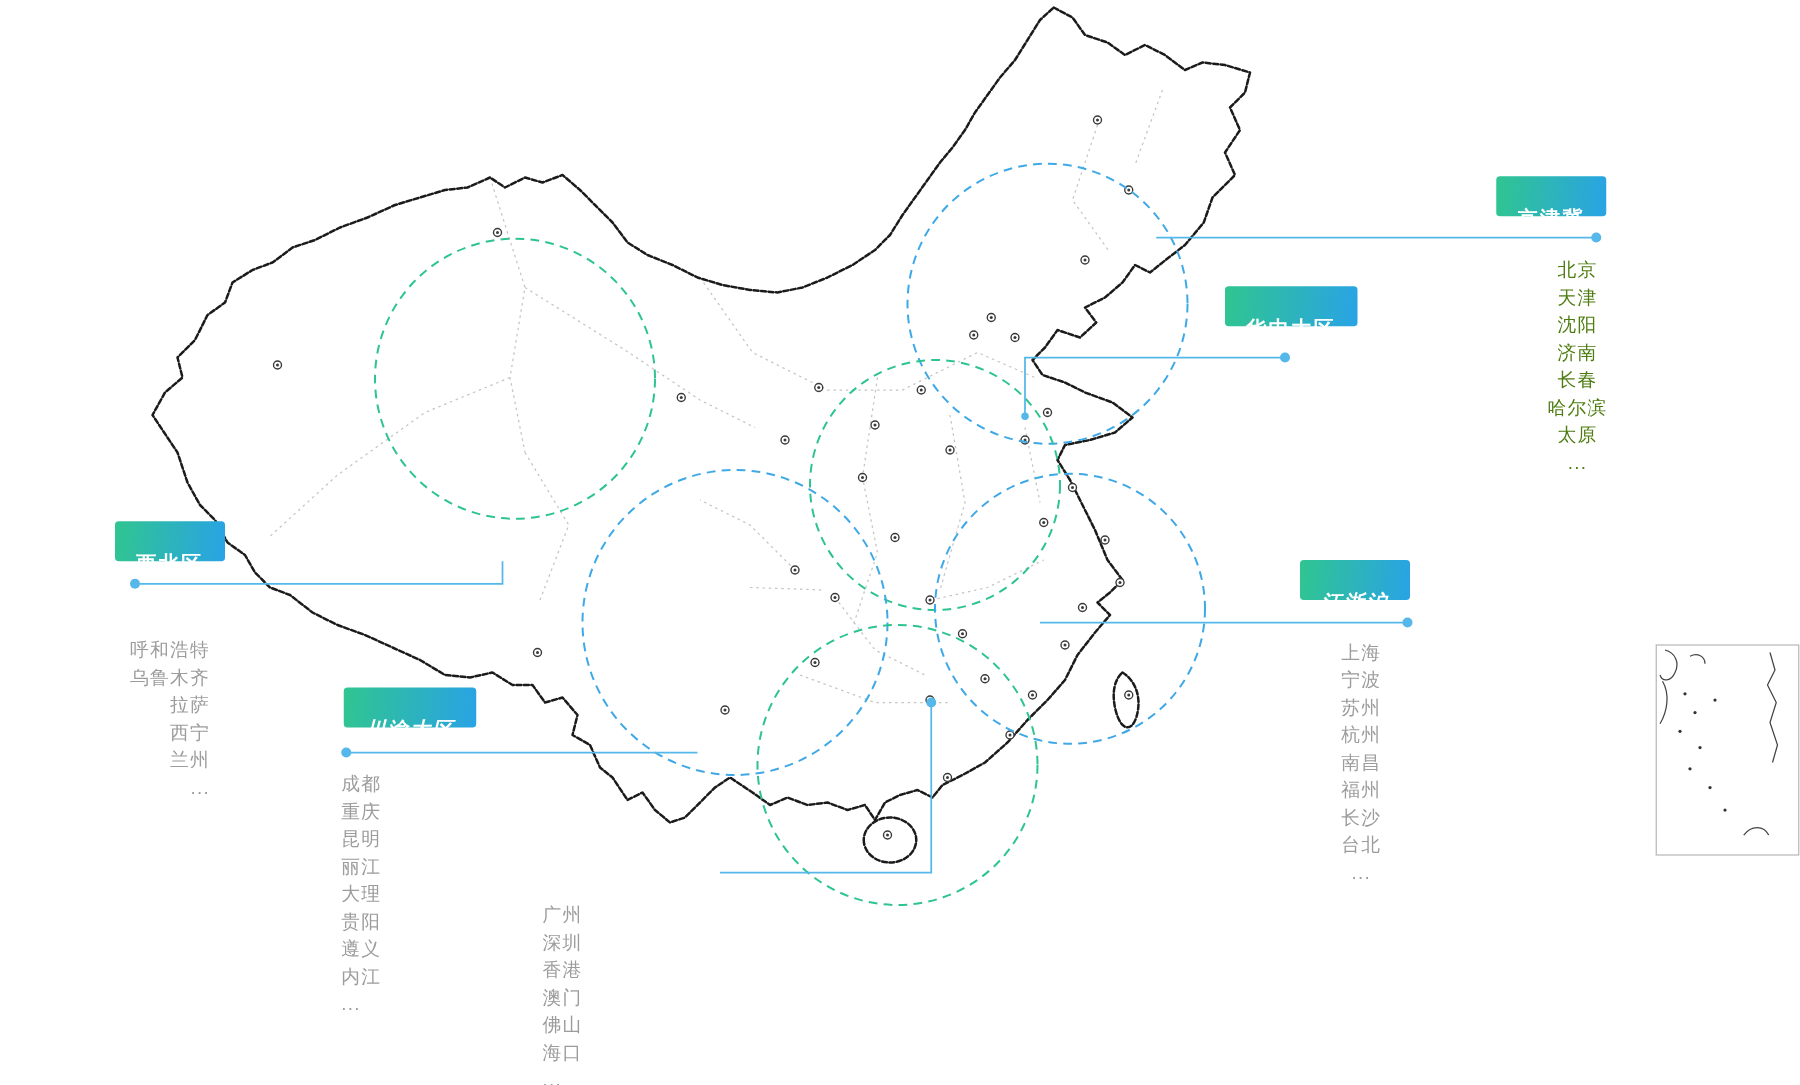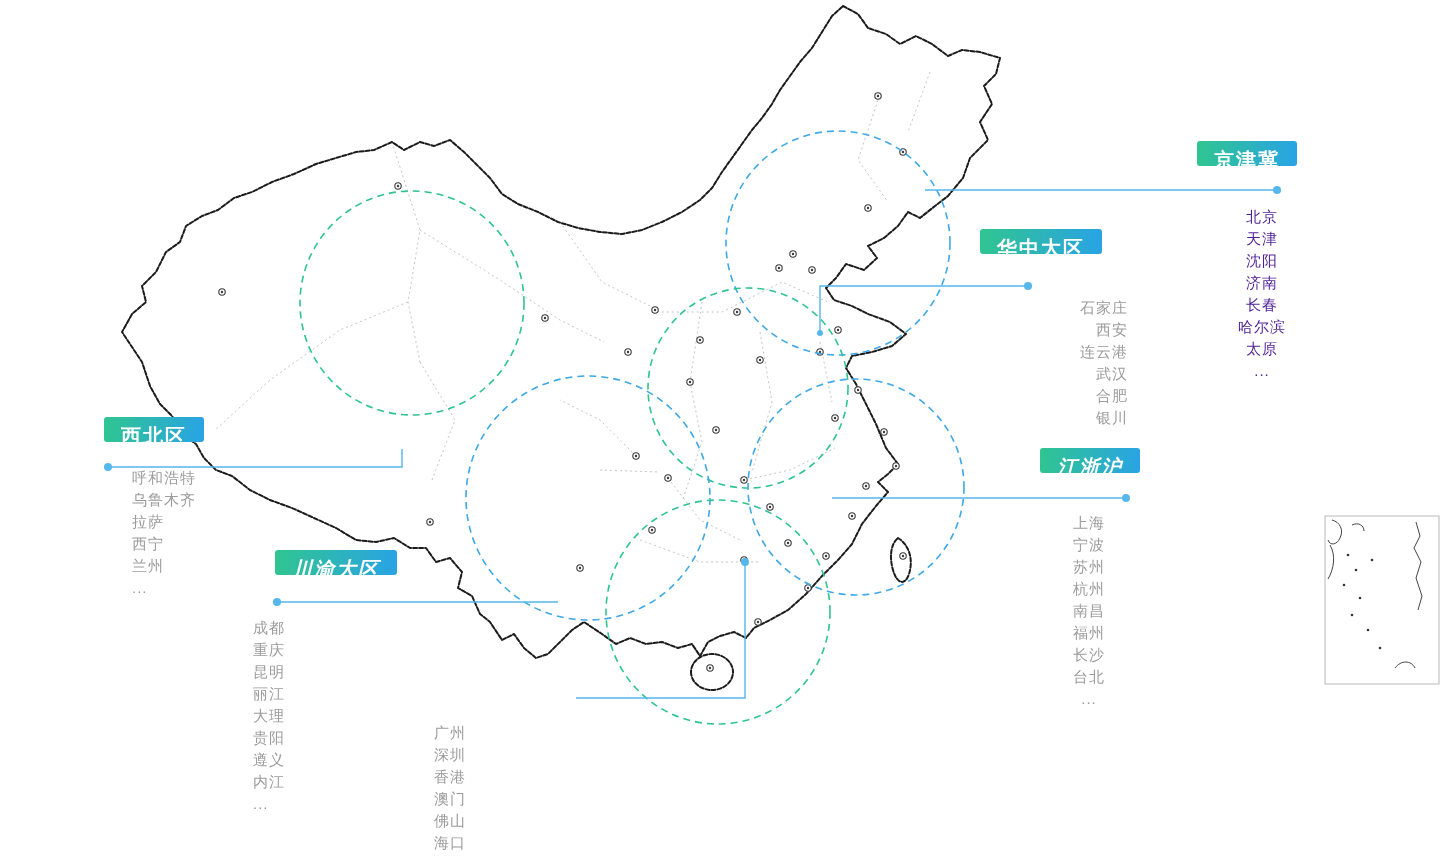--- a/index.html
+++ b/index.html
@@ -5,42 +5,42 @@
   * { margin:0; padding:0; box-sizing:border-box; }
   html,body {
     width:1440px; height:868px; background:#ffffff; overflow:hidden;
     font-family:"Liberation Sans", sans-serif;
   }
   .stage { position:relative; width:1440px; height:868px; }
   .stage > svg { position:absolute; left:0; top:0; }
 
   
   .chip {
-    position:absolute; height:25px; line-height:38px; padding:0 17px;
-    color:#ffffff; font-size:20px; font-weight:bold; letter-spacing:2px;
+    position:absolute; height:25px; line-height:38px; padding:16px 17px;
+    color:#ffffff; font-size:16px; font-weight:bold; letter-spacing:2px;
     border-radius:3px; white-space:nowrap;
     background:linear-gradient(95deg, #30C590 0%, #29A3E5 100%);
   }
   #chip-jingjinji  { left:1197px; top:141px; }
   #chip-huazhong   { left:980px; top:229px; }
-  #chip-xibei      { left:104px;  top:417px; }
+  #chip-xibei      { left:92px;  top:417px; }
   #chip-chuanyu    { left:275px;  top:550px;font-style:italic; }
   #chip-zhusanjiao { left:437px;  top:654px; }
   #chip-jiangzhehu { left:1040px; top:448px;font-style:italic; }
 
   
   .city-list {
     position:absolute; list-style:none; font-size:15px; line-height:22px;
     color:#9c9c9c; letter-spacing:1px;
   }
-  .city-list.dark { color:#4c1d95; }
+  .city-list.dark { color:#4d7c0f; }
   #list-jingjinji  { left:1196px; top:206px; width:132px; text-align:center; }
   #list-huazhong   { left:1000px; top:297px; width:128px; text-align:right; }
-  #list-xibei      { left:104px;  top:467px; text-align:left;margin-left:28px; }
-  #list-chuanyu    { left:253px;  top:617px; text-align:left; }
+  #list-xibei      { left:104px;  top:510px; text-align:right; }
+  #list-chuanyu    { left:273px;  top:617px; text-align:left; }
   #list-zhusanjiao { left:434px;  top:722px; text-align:left; }
   #list-jiangzhehu { left:1025px; top:512px; width:128px; text-align:center; }
 </style>
 </head>
 <body>
 
 <div class="stage">
 
   <svg width="1440" height="868" viewBox="0 0 1440 868">
 
@@ -178,29 +178,20 @@
 
   <li>北京</li>
       <li>天津</li>
       <li>沈阳</li>
       <li>济南</li>
       <li>长春</li>
       <li>哈尔滨</li>
       <li>太原</li>
       <li>...</li>
     </ul>
-  <ul class="city-list" id="list-huazhong">
-
-  <li>石家庄</li>
-      <li>西安</li>
-      <li>连云港</li>
-      <li>武汉</li>
-      <li>合肥</li>
-      <li>银川</li>
-    </ul>
   <ul class="city-list" id="list-xibei">
 
   <li>呼和浩特</li>
       <li>乌鲁木齐</li>
       <li>拉萨</li>
       <li>西宁</li>
       <li>兰州</li>
       <li>...</li>
     </ul>
   <ul class="city-list" id="list-chuanyu">

